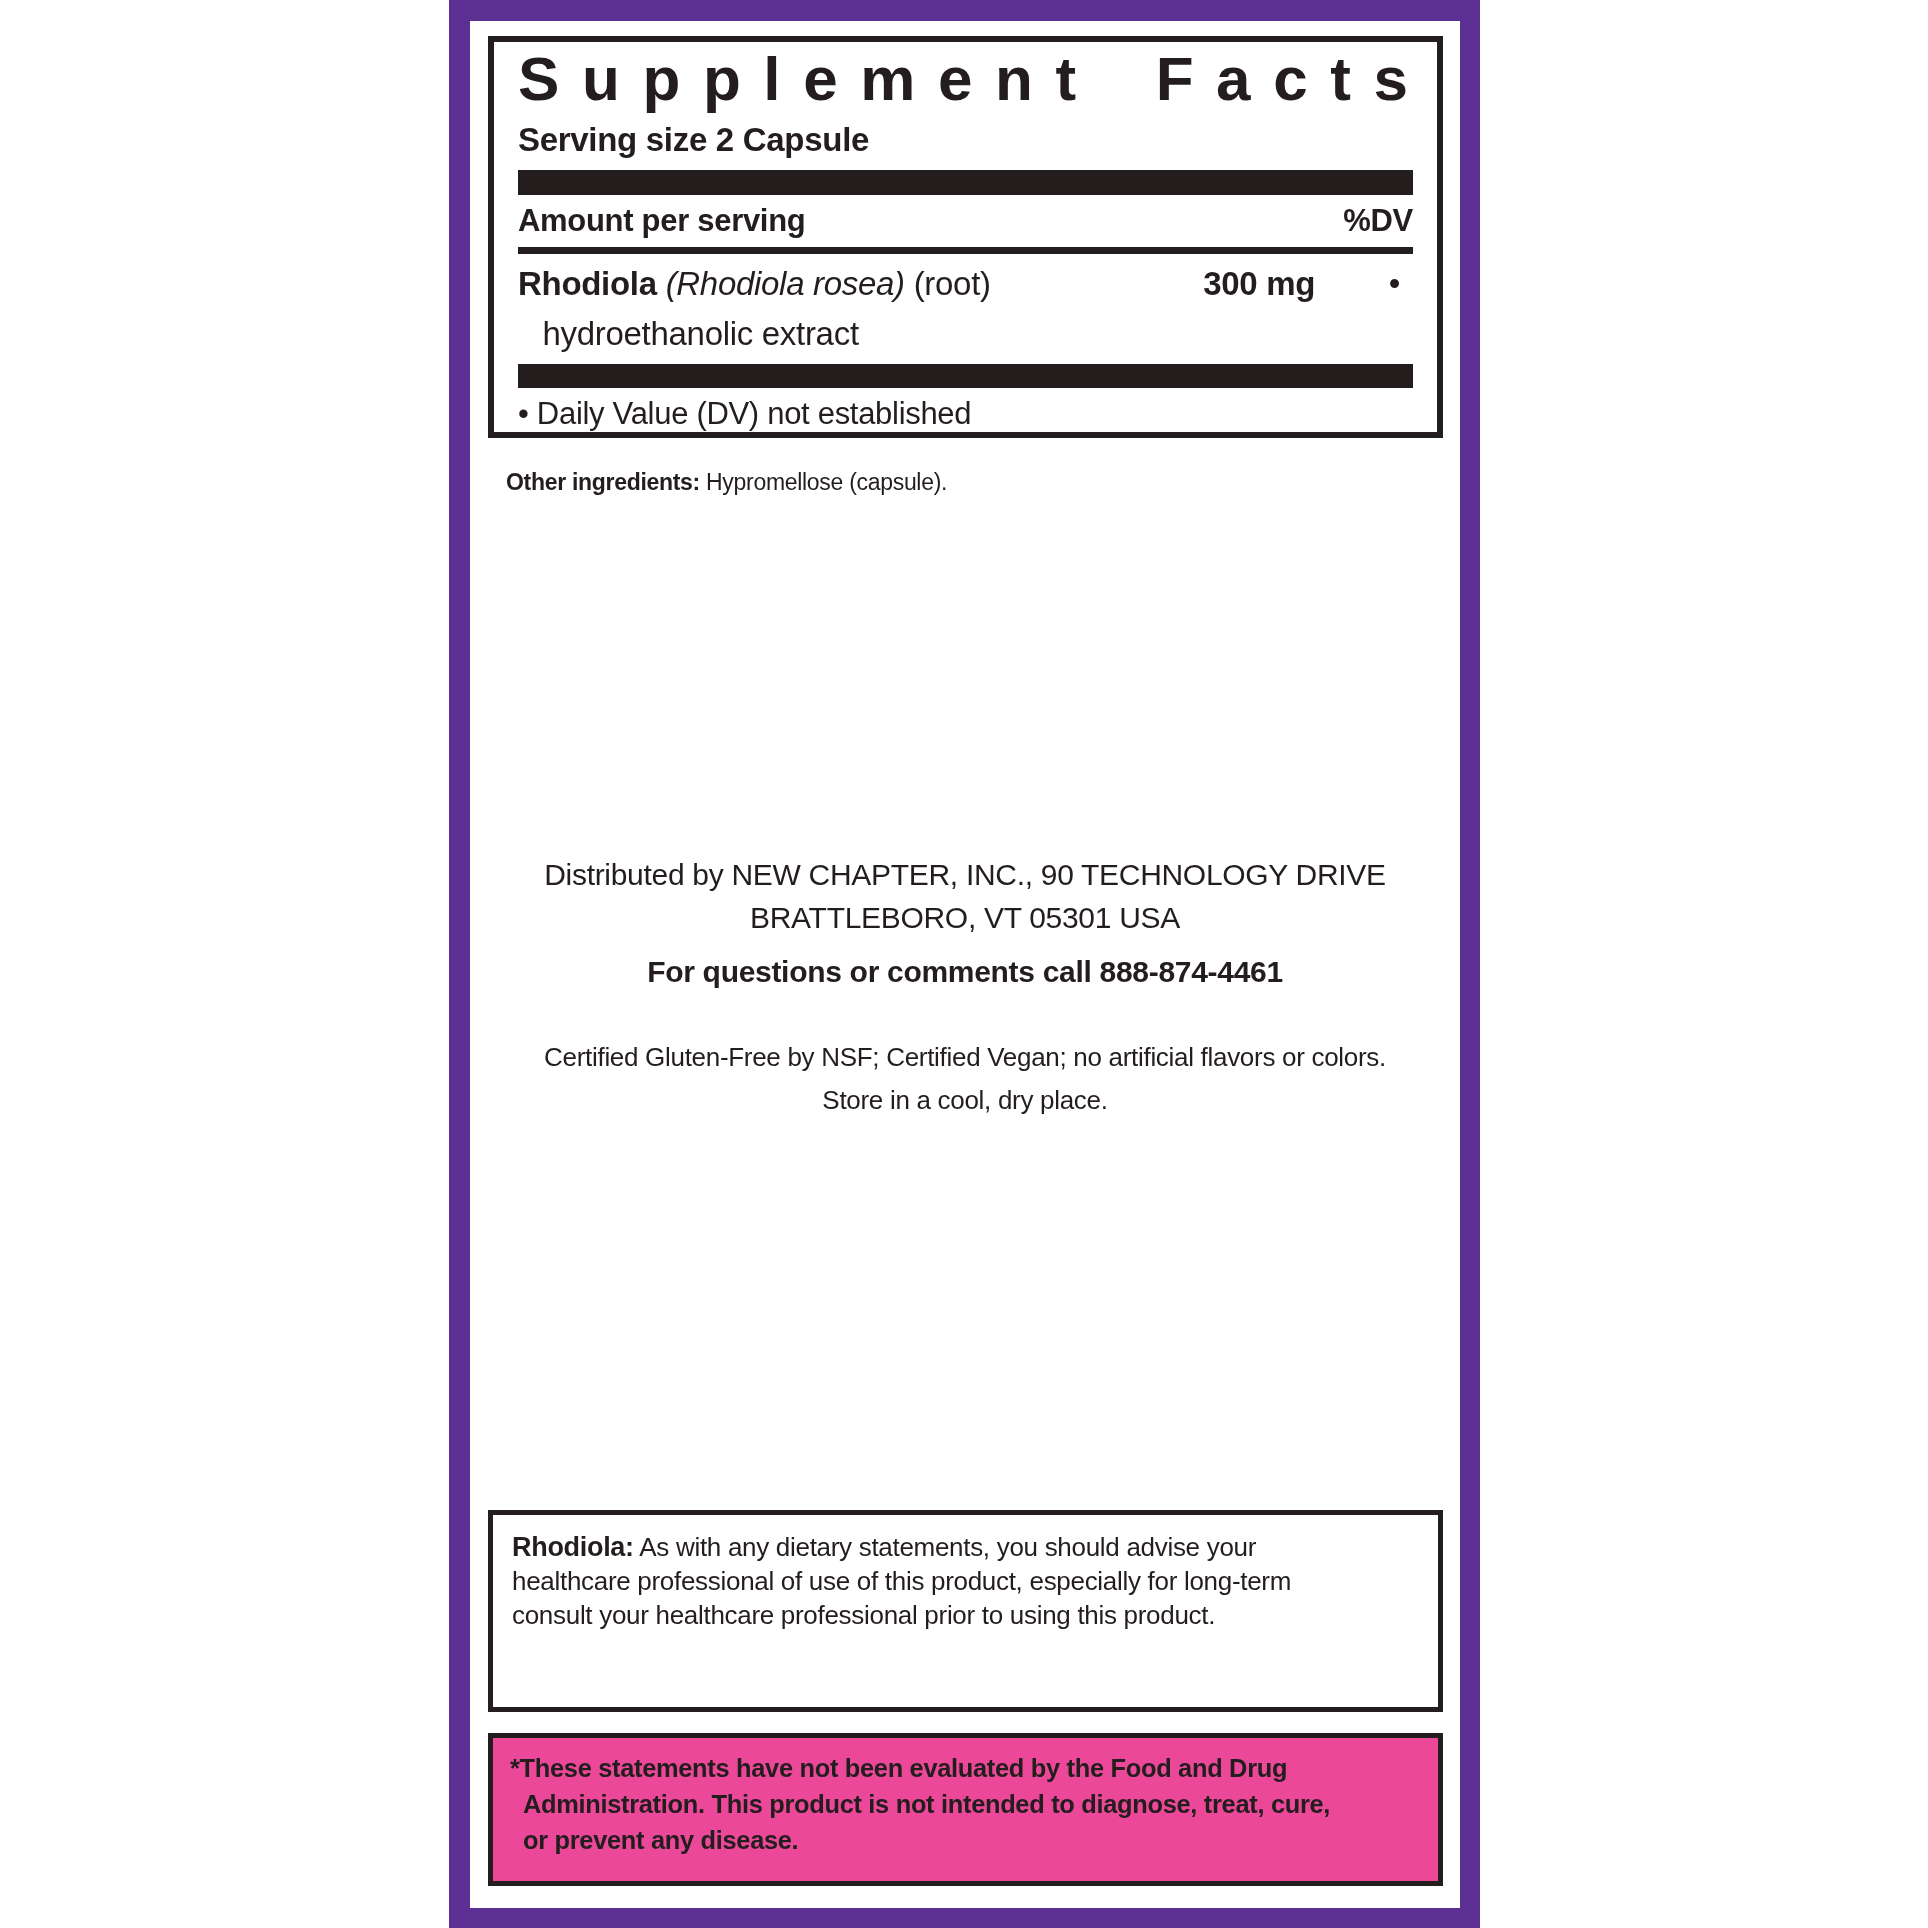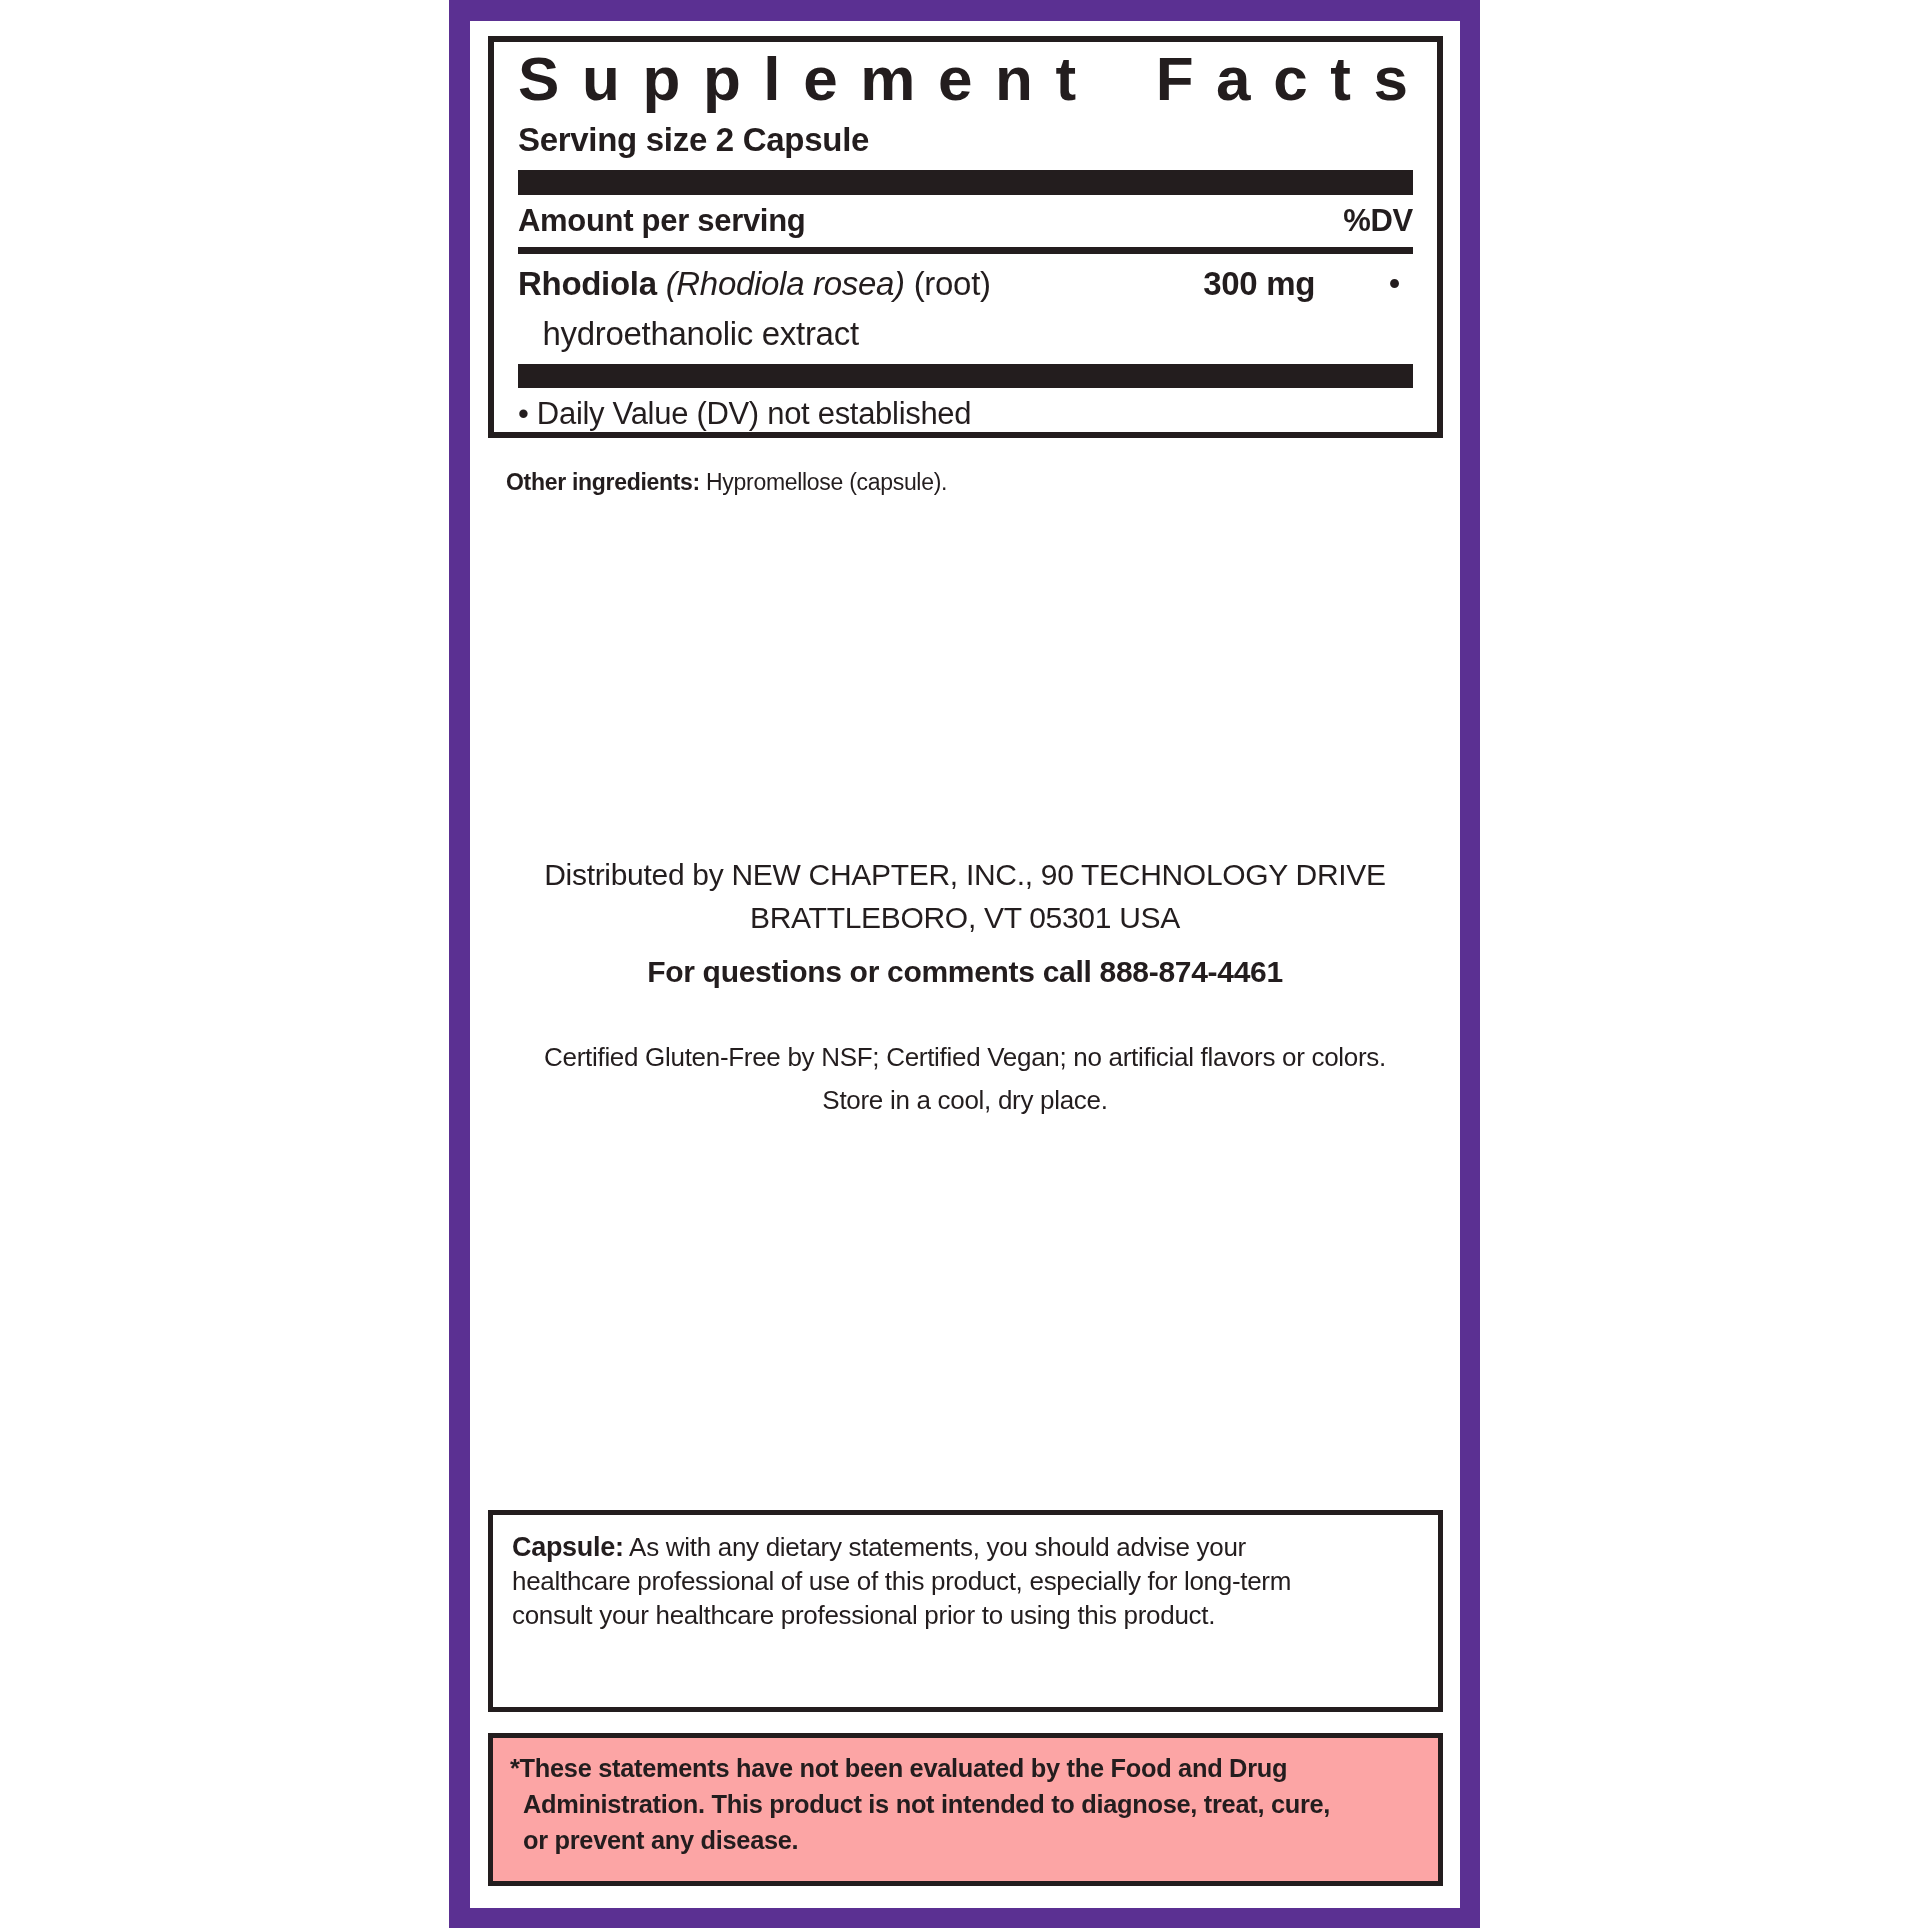--- a/index.html
+++ b/index.html
@@ -36,21 +36,21 @@
 
   .cert{position:absolute;left:0;top:1015px;width:100%;text-align:center;
         font-size:26px;line-height:43px;letter-spacing:-0.3px;white-space:nowrap;}
 
   .cbox{position:absolute;left:18px;top:1489px;width:955px;height:202px;
         border:5.6px solid #231d1e;box-sizing:border-box;padding:15px 19px 0 19px;background:#fff;}
   .cbox .line{font-size:26px;line-height:34px;letter-spacing:-0.3px;white-space:nowrap;}
   .cbox b{font-size:27px;}
 
   .fbox{position:absolute;left:18px;top:1712px;width:955px;height:153px;
-        border:5.6px solid #231d1e;box-sizing:border-box;padding:12.2px 17px 0 17px;background:#fca5a5;}
+        border:5.6px solid #231d1e;box-sizing:border-box;padding:12.2px 17px 0 17px;background:#ec4899;}
   .fbox .line{font-size:25.4px;line-height:36px;font-weight:bold;letter-spacing:-0.3px;white-space:nowrap;}
   .fbox .indent{padding-left:13px;}
 </style>
 </head>
 <body>
 
 <div id="canvas">
   <div class="frame">
     <div class="inner">
 
@@ -80,21 +80,21 @@
         <div>BRATTLEBORO, VT 05301 USA</div>
         <div class="bold">For questions or comments call 888-874-4461</div>
       </div>
 
       <div class="cert">
         <div>Certified Gluten-Free by NSF; Certified Vegan; no artificial flavors or colors.</div>
         <div>Store in a cool, dry place.</div>
       </div>
 
       <div class="cbox">
-        <div class="line"><b>Capsule:</b><span> As with any dietary statements, you should advise your</span></div>
+        <div class="line"><b>Rhodiola:</b><span> As with any dietary statements, you should advise your</span></div>
         <div class="line">healthcare professional of use of this product, especially for long-term</div>
         <div class="line">consult your healthcare professional prior to using this product.</div>
       </div>
 
       <div class="fbox">
         <div class="line">*These statements have not been evaluated by the Food and Drug</div>
         <div class="line indent">Administration. This product is not intended to diagnose, treat, cure,</div>
         <div class="line indent">or prevent any disease.</div>
       </div>
 

